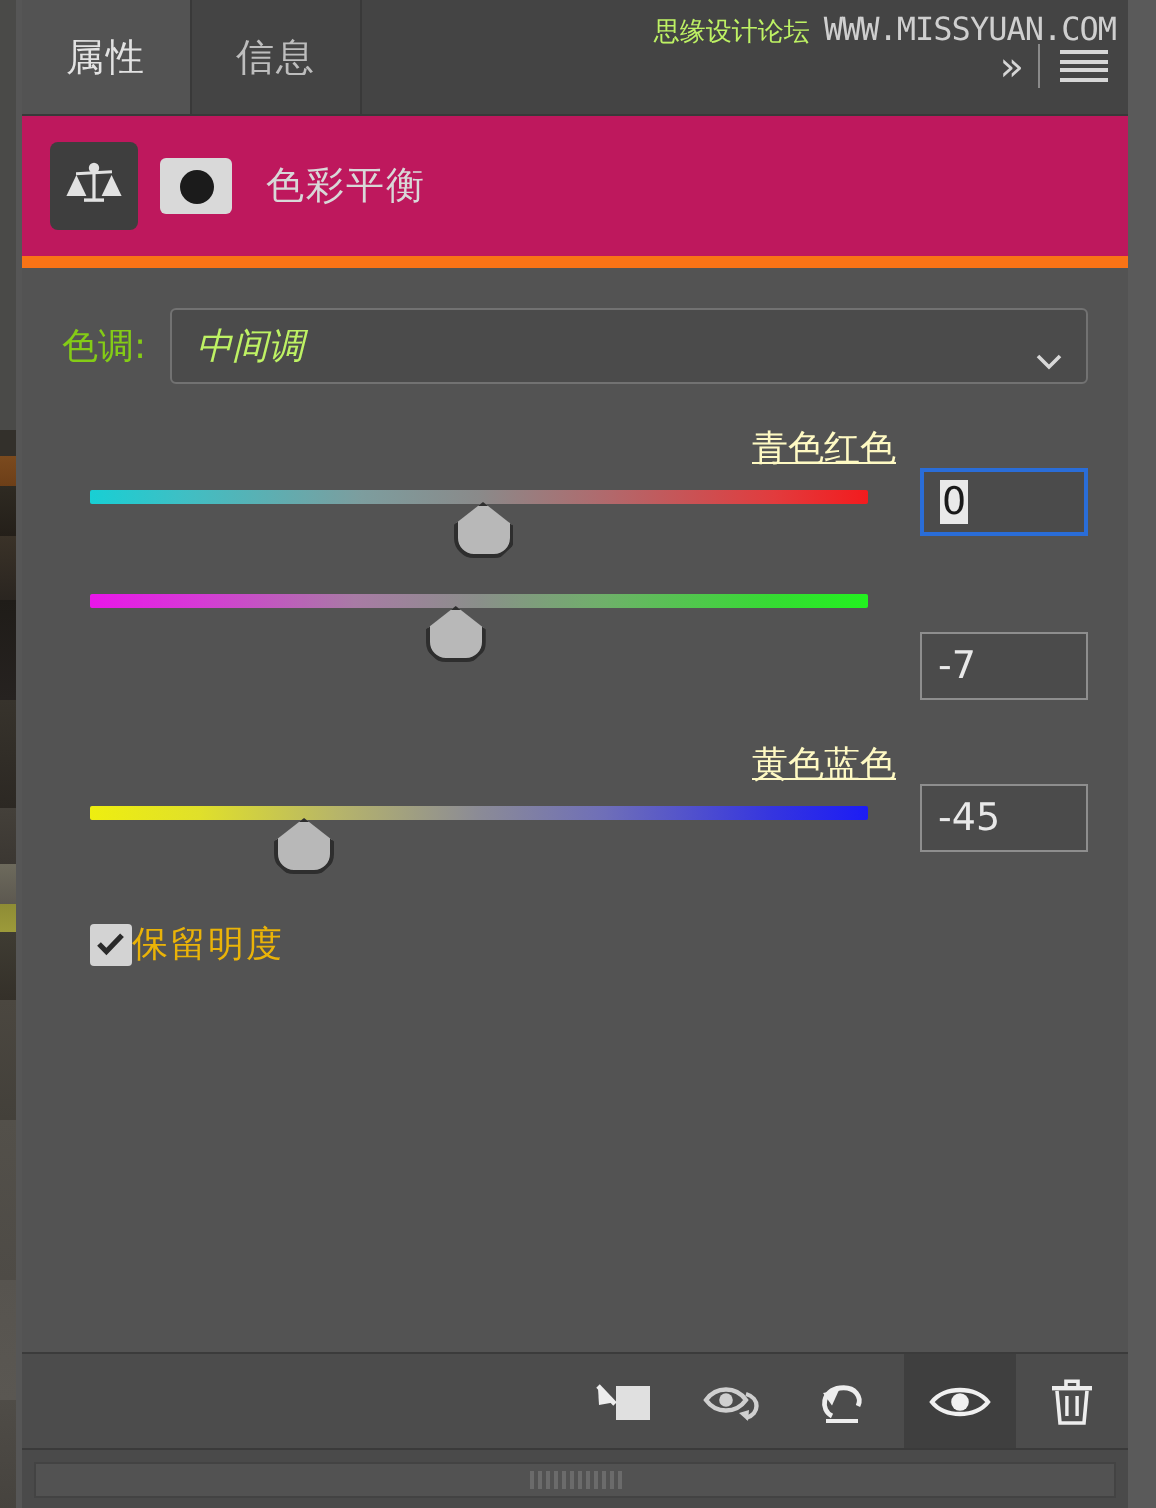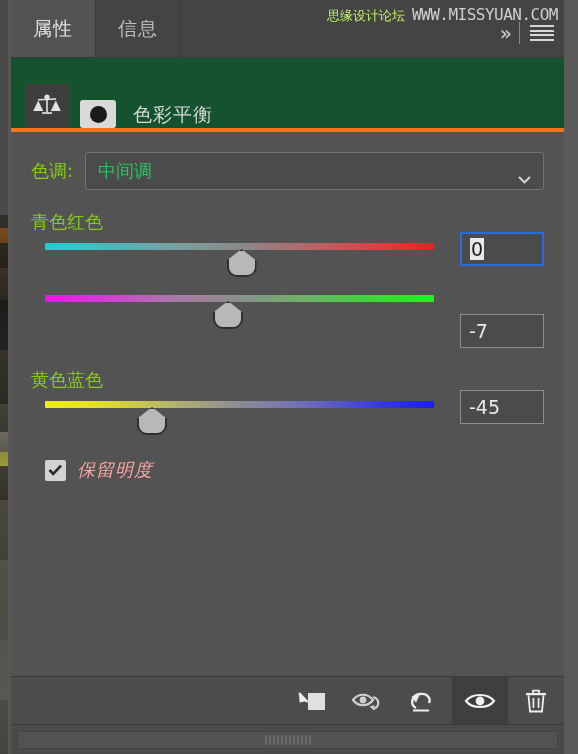--- a/index.html
+++ b/index.html
@@ -168,24 +168,24 @@
   .hamburger i {
     display: block;
     height: 2px;
     background: #d6d6d6;
   }
 
   
   .adj-header {
     height: 70px;
     display: flex;
-    align-items: flex-end;
+    align-items: center;
     padding-left: 14px;
-    border-bottom: 4px solid #f97316;
-    background: #14532d;
+    border-bottom: 6px solid #f97316;
+    background: #be185d;
   }
   .adj-icon-box {
     width: 44px;
     height: 44px;
     background: #3e3e3e;
     border-radius: 4px;
     display: flex;
     align-items: center;
     justify-content: center;
   }
@@ -234,22 +234,23 @@
   .tone-select {
     position: relative;
     flex: 1;
     height: 36px;
     background: #4b4b4b;
     border: 1px solid #727272;
     border-radius: 3px;
     display: flex;
     align-items: center;
     padding: 0 12px;
-    color: #22c55e;
+    color: #bef264;
     font-size: 18px;
+    font-style: italic;
   }
   .tone-select .chev {
     position: absolute;
     right: 12px;
     top: 50%;
     margin-top: -4px;
     width: 13px;
     height: 8px;
   }
 
@@ -257,24 +258,25 @@
   .slider-row {
     display: flex;
     align-items: flex-start;
   }
   .slider-col {
     flex: 1;
     min-width: 0;
   }
   .slider-ends {
     display: flex;
-    justify-content: flex-start;
+    justify-content: flex-end;
     font-size: 18px;
-    color: #84cc16;
+    color: #fef9c3;
     padding: 0 0 6px 0;
+    text-decoration: underline;
   }
   .track-wrap {
     position: relative;
     height: 32px;
     margin: 0 14px;
   }
   .track {
     position: absolute;
     left: 0; right: 0;
     top: 3px;
@@ -330,25 +332,23 @@
     height: 21px;
     background: #d3d3d3;
     border-radius: 2px;
     position: relative;
     display: flex;
     align-items: center;
     justify-content: center;
   }
   .checkbox svg { display: block; }
   .check-label {
-    margin-left: 11px;
     font-size: 18px;
-    color: #fca5a5;
+    color: #eab308;
     letter-spacing: 1px;
-    font-style: italic;
   }
 
   
   .footer-bar {
     position: absolute;
     left: 0;
     bottom: 29px;
     width: 553px;
     height: 48px;
     background: #4c4c4c;

